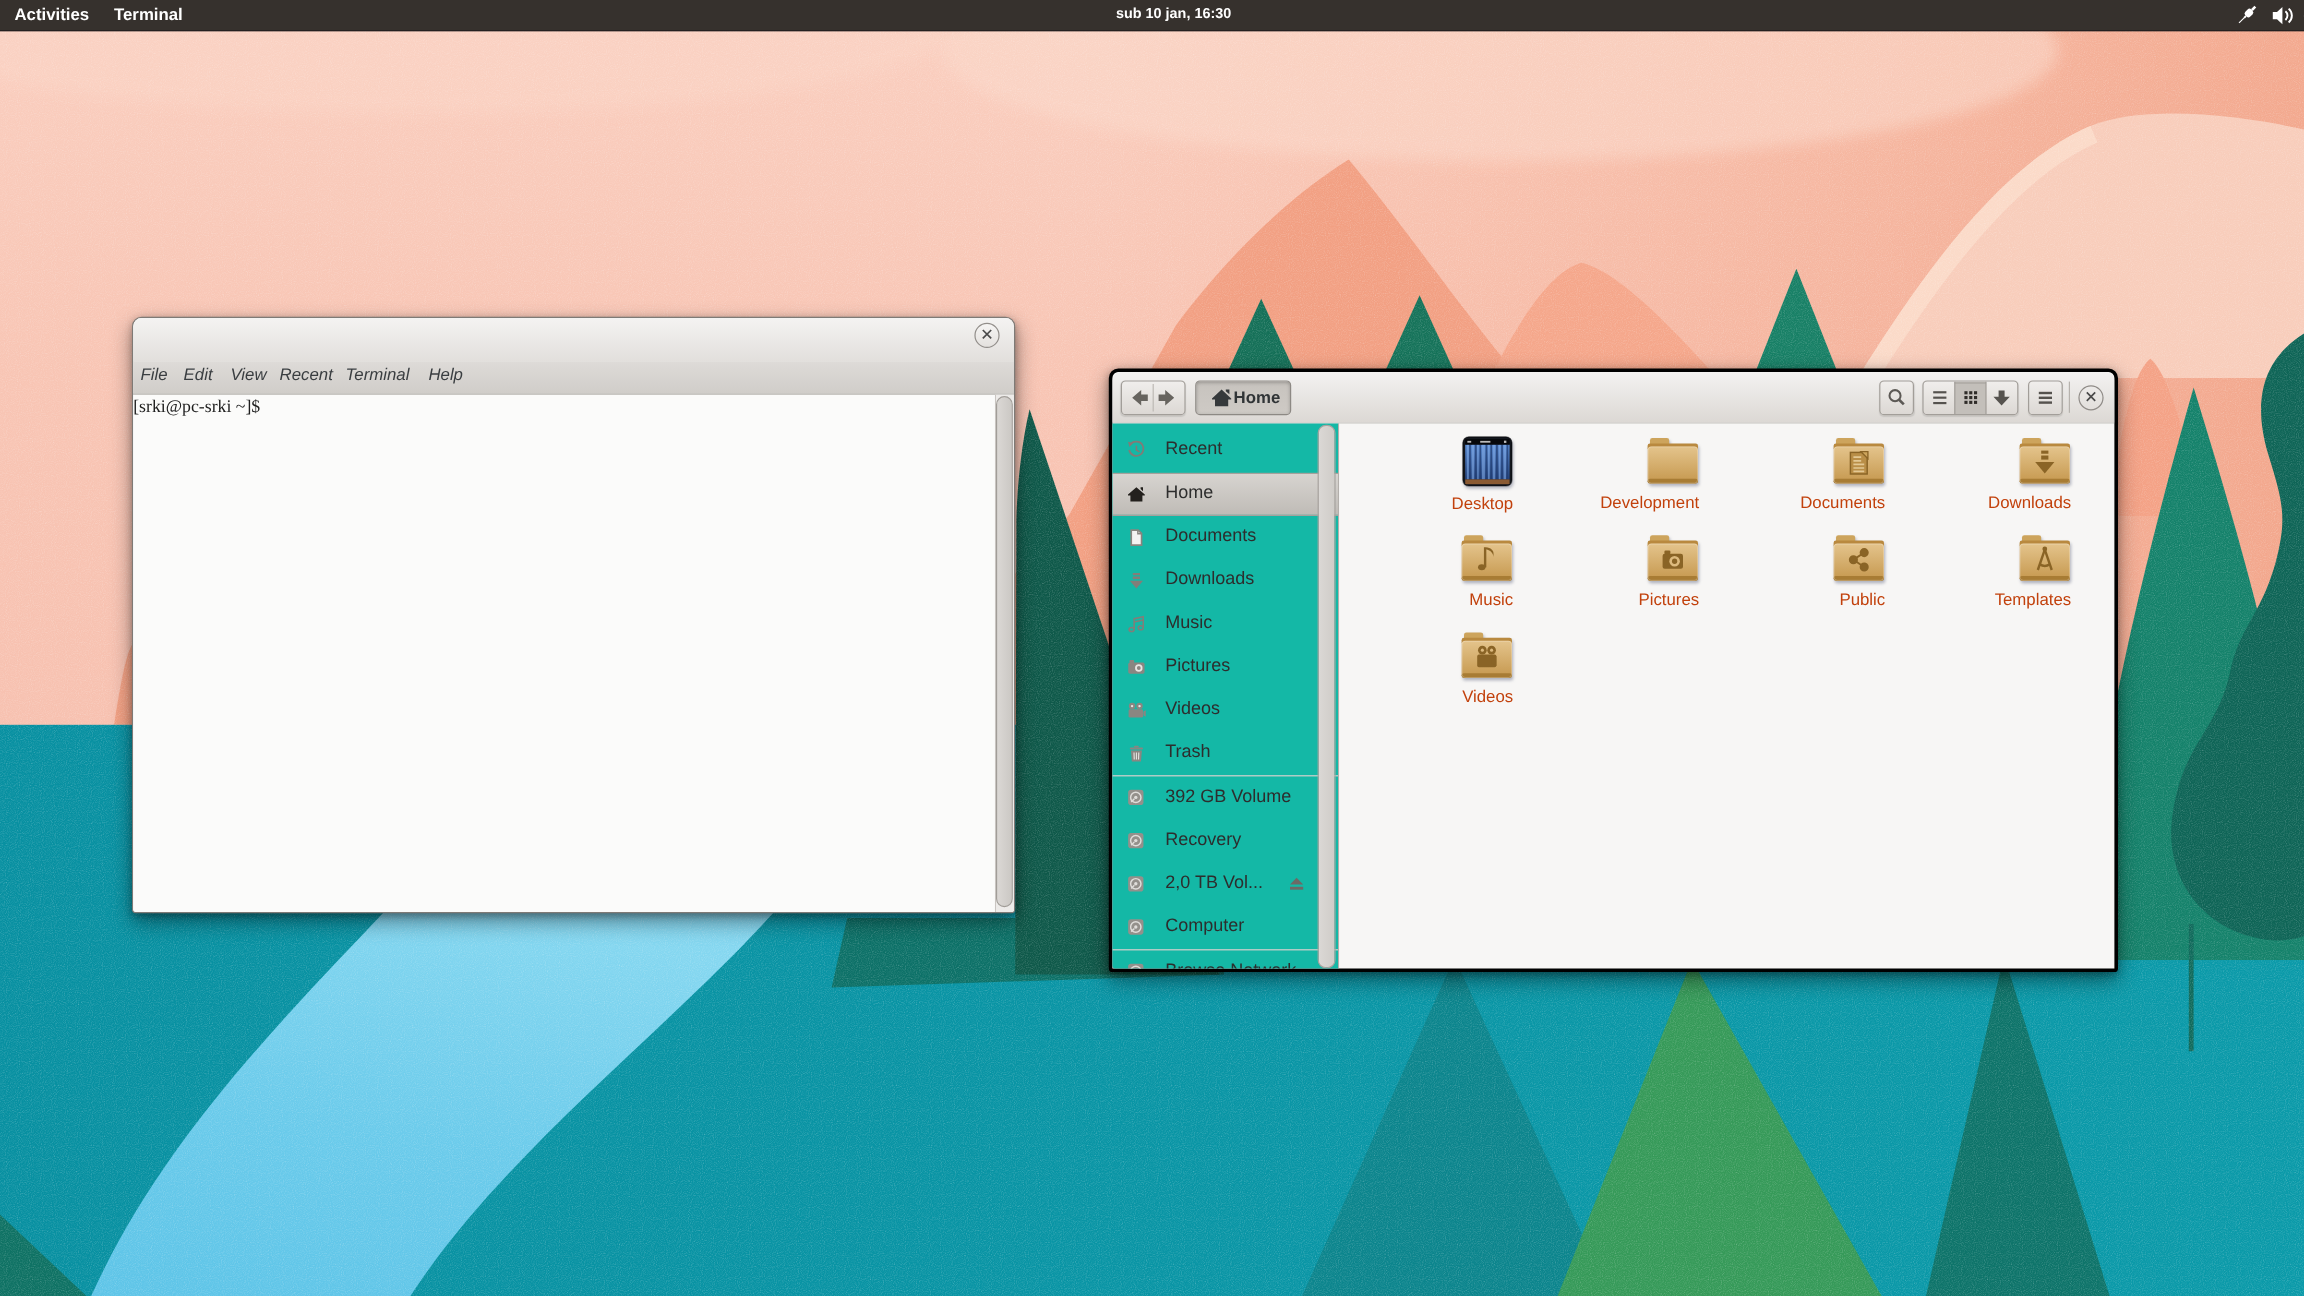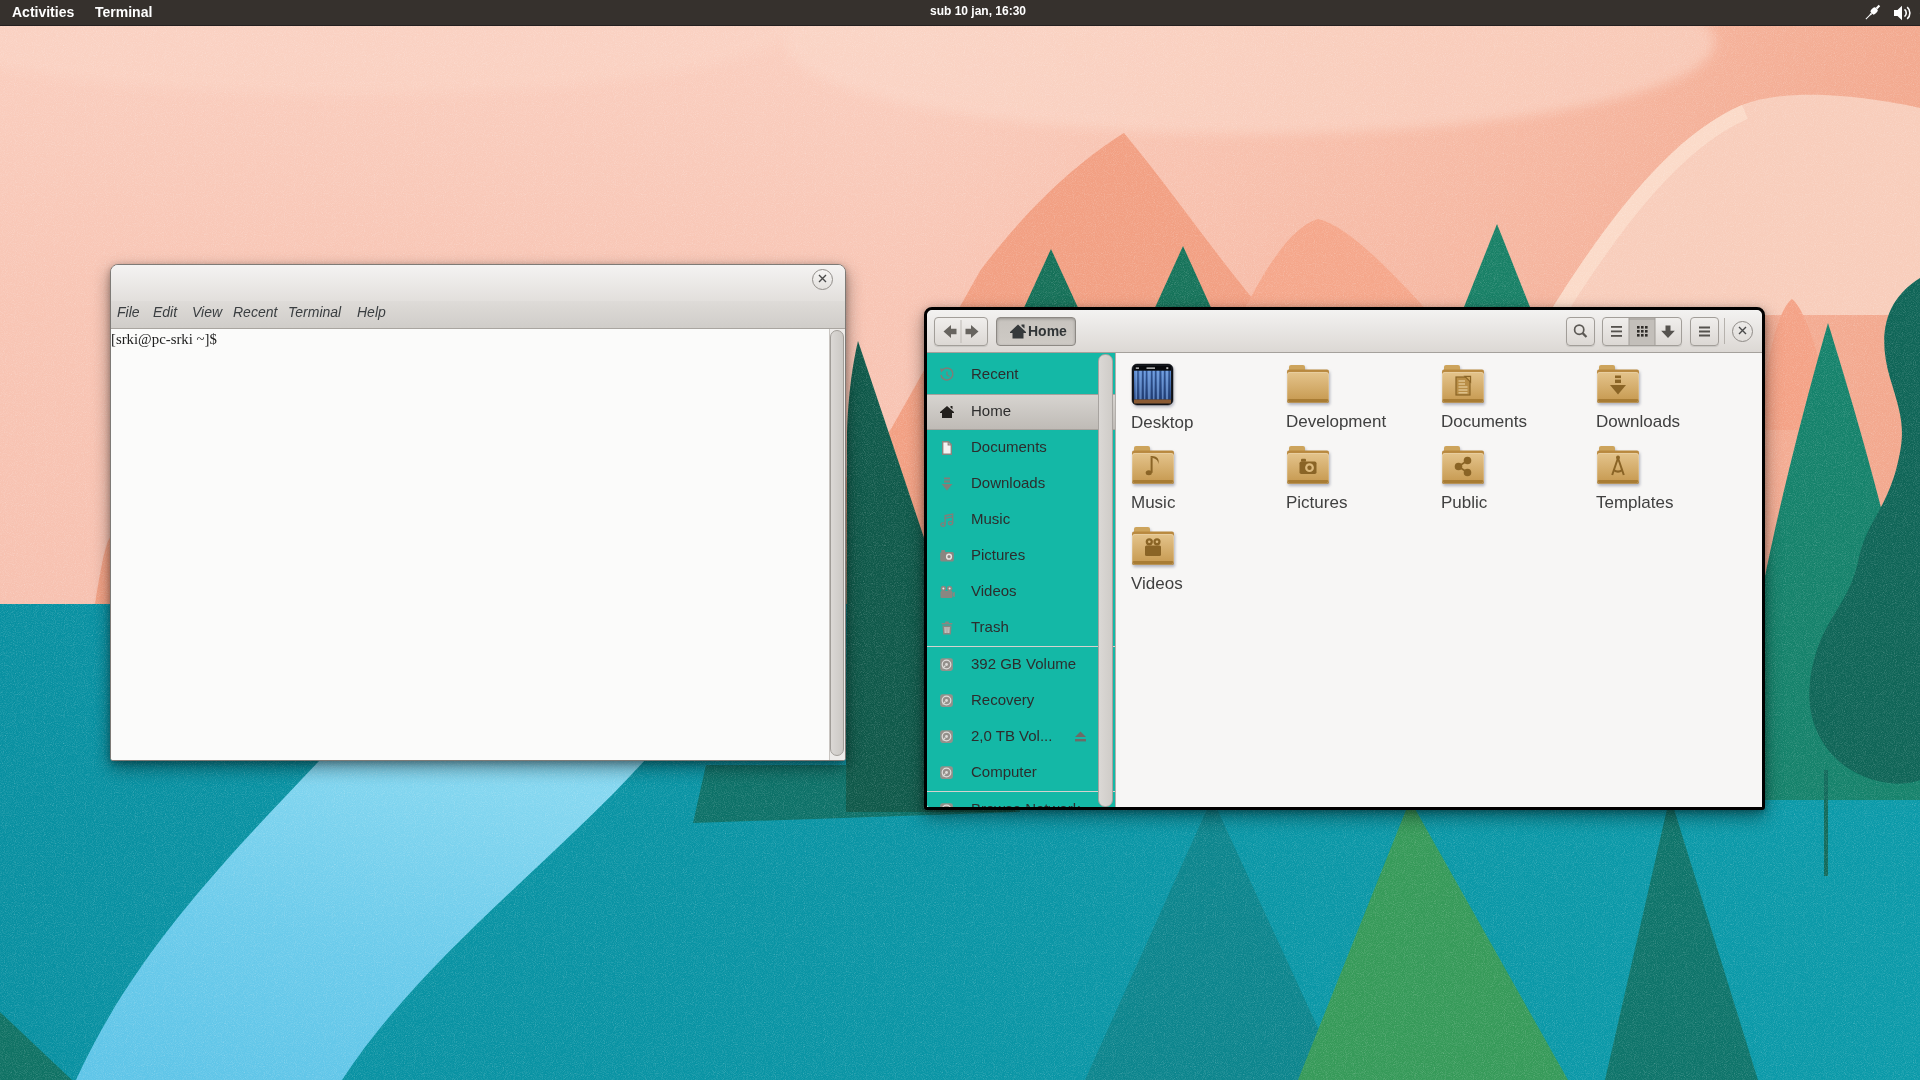--- a/index.html
+++ b/index.html
@@ -72,21 +72,21 @@
   .srow .lb{position:absolute;left:44px;top:8px;}
   .srow.sel{background:linear-gradient(#d7d4d0,#bfbbb6);
             border-top:1px solid #a5a19c;border-bottom:1px solid #a5a19c;
             height:34px;}
   .srow.sel .ic{top:9px}.srow.sel .lb{top:7px}
   .ssep{position:absolute;left:0;width:188px;height:1px;background:#d5d2ce;}
   .sscroll{position:absolute;right:2px;top:1px;width:13px;height:451px;
            background:linear-gradient(90deg,#dbd8d5,#cfccc8);
            border:1px solid #a7a39f;border-radius:7px;}
 
-  .fitem{position:absolute;width:130px;text-align:left;font-size:17px;color:#404040;}
+  .fitem{position:absolute;width:130px;text-align:right;font-size:14px;color:#c2410c;}
   .fitem svg{display:inline-block;filter:drop-shadow(1px 2px 1.5px rgba(45,55,90,.35));}
   .fitem .cap{display:block;margin-top:2px;}
 </style>
 </head>
 <body>
 
 <svg id="wall" viewBox="0 0 1920 1080" preserveAspectRatio="none">
   <defs>
     <linearGradient id="sky" x1="0" y1="0" x2="0" y2="1">
       <stop offset="0" stop-color="#facfc0"></stop>

